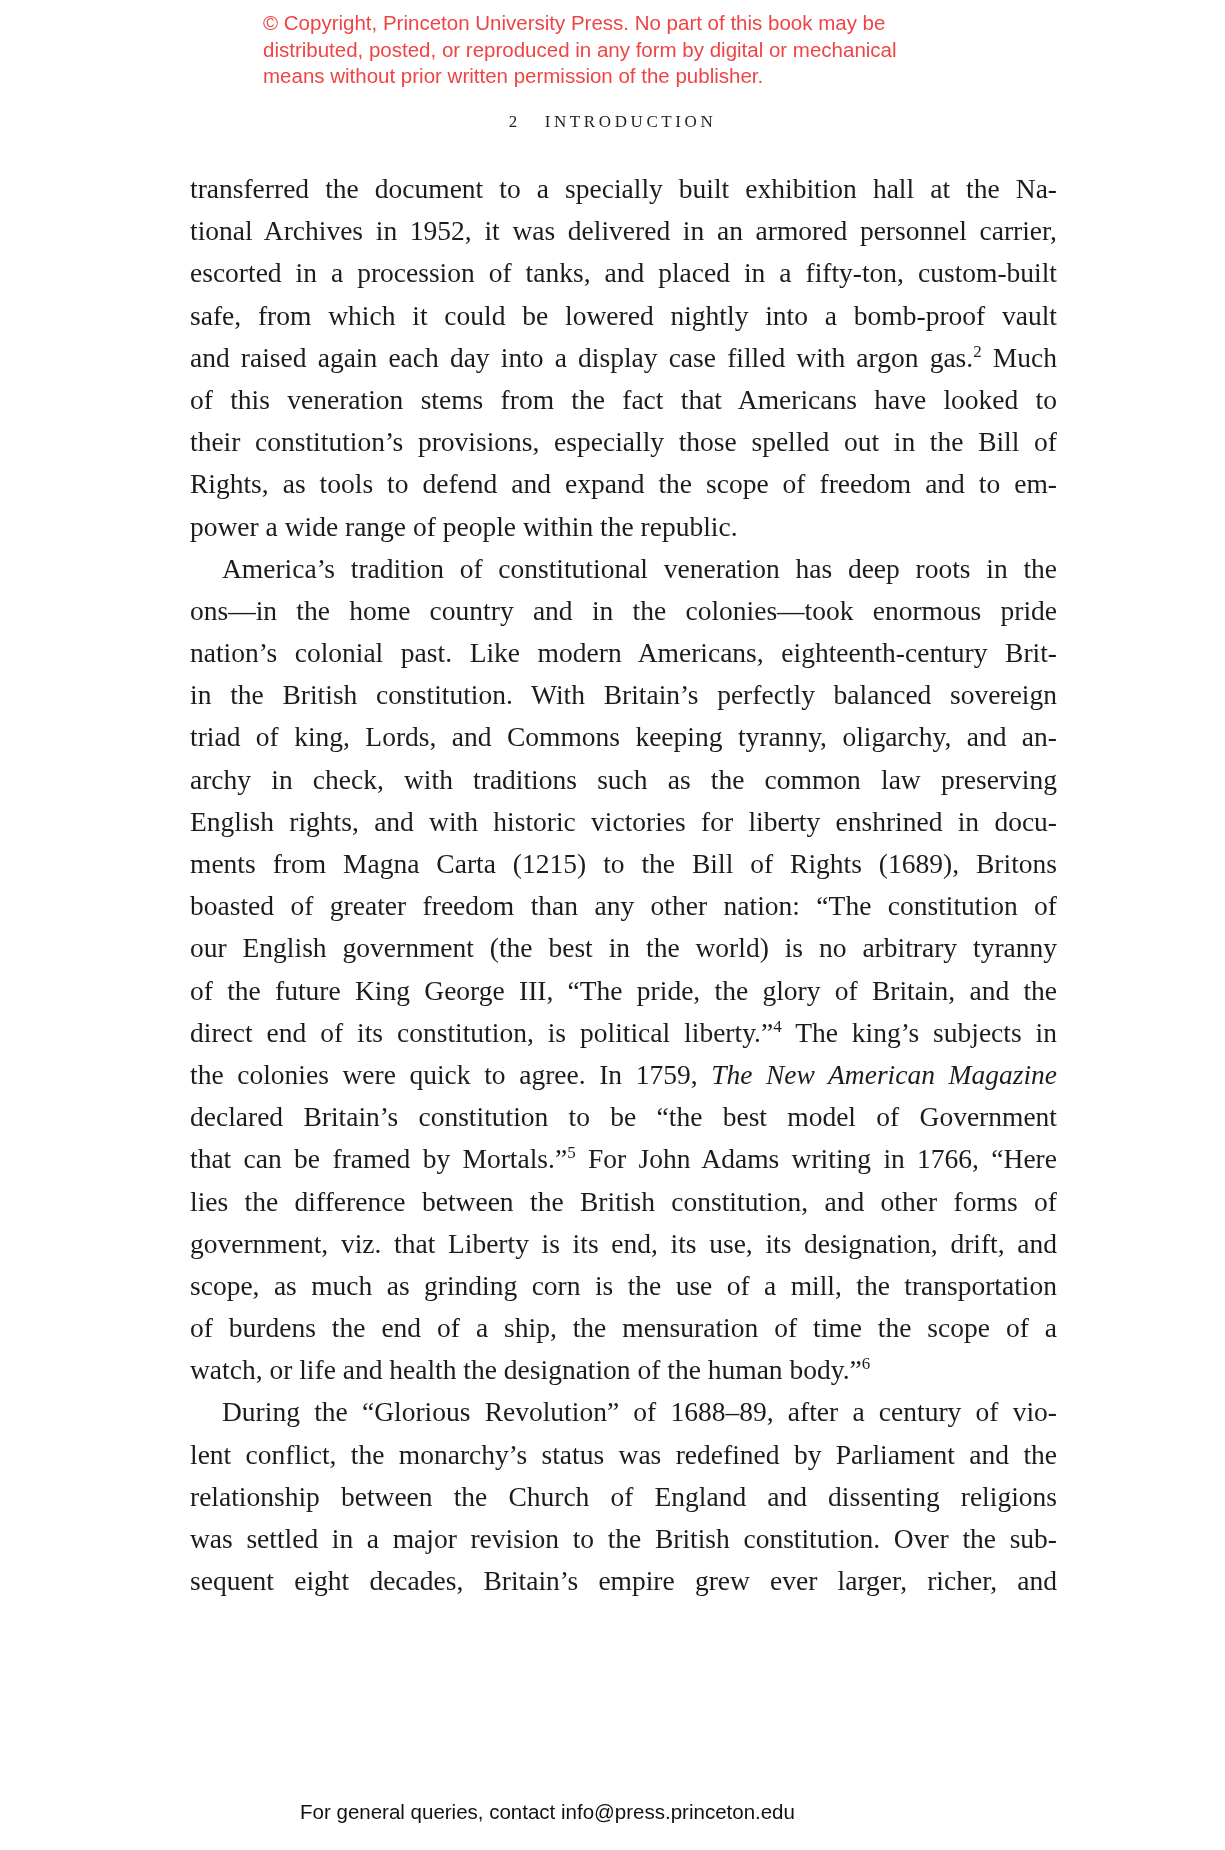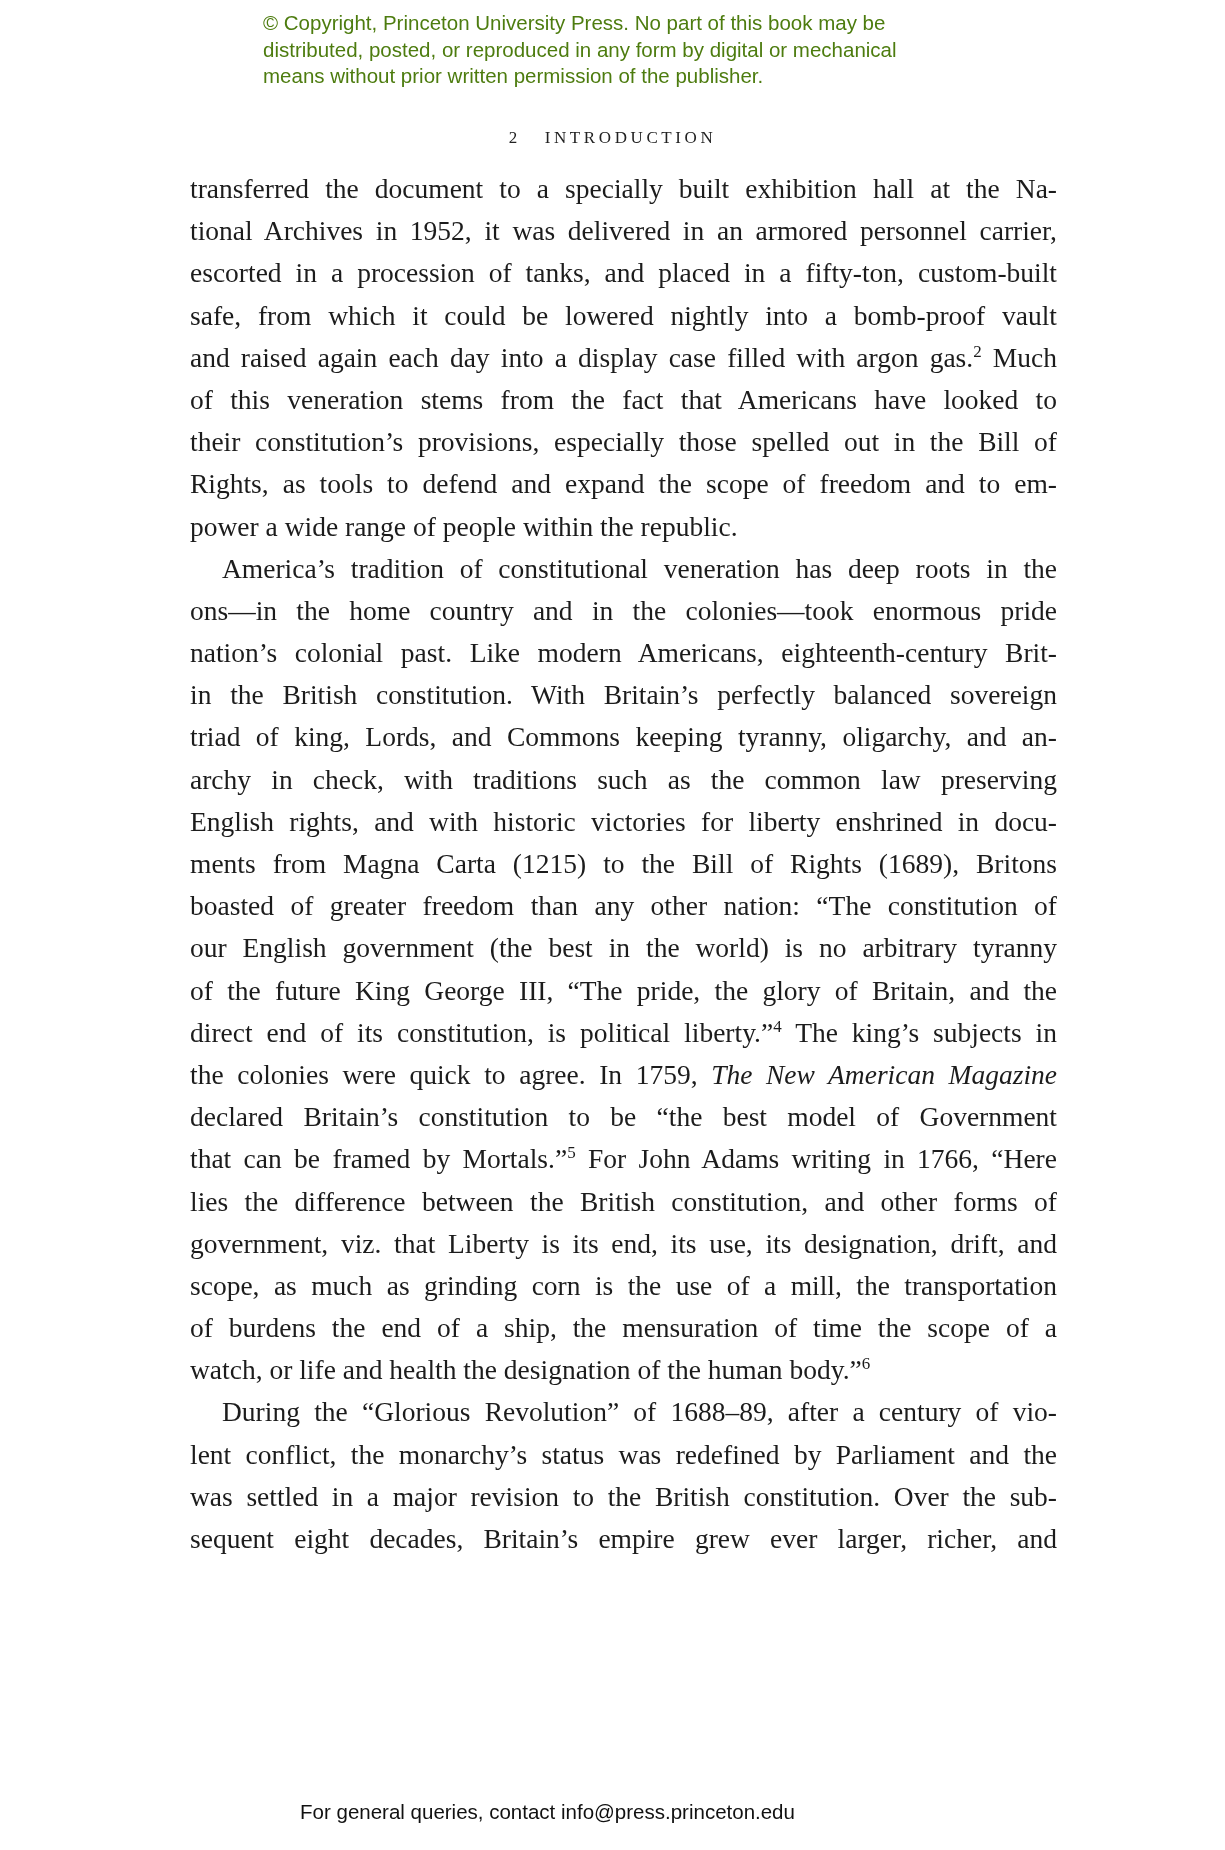--- a/index.html
+++ b/index.html
@@ -1,24 +1,24 @@
 <!DOCTYPE html>
 <html><head>
 <meta charset="utf-8">
 <style>
   html, body { margin: 0; padding: 0; background: #ffffff; }
   body { width: 1225px; height: 1850px; position: relative; overflow: hidden; }
   .copyright {
     position: absolute; left: 263px; top: 10px; width: 720px;
     font-family: "Liberation Sans", sans-serif; font-size: 20.5px; line-height: 26.5px;
-    color: #4d7c0f;
+    color: #ef4444;
   }
   .copyright div { white-space: nowrap; }
   .running-head {
-    position: absolute; top: 128px; left: 0; width: 1225px; text-align: center;
+    position: absolute; top: 112px; left: 0; width: 1225px; text-align: center;
     font-family: "Liberation Serif", serif; font-size: 17px; color: #222;
     letter-spacing: 3.6px;
   }
   .running-head .pageno { margin-right: 24px; }
   .body-text {
     position: absolute; left: 190px; top: 168px; width: 867px;
     font-family: "Liberation Serif", serif; font-size: 27.5px; color: #1c1c1c;
   }
   .line {
     height: 42.2px; line-height: 42.2px; white-space: nowrap;
@@ -71,17 +71,18 @@
     <div class="line"><span>the colonies were quick to agree. In 1759, </span><i>The New American Magazine</i></div>
     <div class="line"><span>declared Britain’s constitution to be “the best model of Government</span></div>
     <div class="line"><span>that can be framed by Mortals.”</span><sup>5</sup><span> For John Adams writing in 1766, “Here</span></div>
     <div class="line"><span>lies the difference between the British constitution, and other forms of</span></div>
     <div class="line"><span>government, viz. that Liberty is its end, its use, its designation, drift, and</span></div>
     <div class="line"><span>scope, as much as grinding corn is the use of a mill, the transportation</span></div>
     <div class="line"><span>of burdens the end of a ship, the mensuration of time the scope of a</span></div>
     <div class="line last"><span>watch, or life and health the designation of the human body.”</span><sup>6</sup></div>
     <div class="line indent"><span>During the “Glorious Revolution” of 1688–89, after a century of vio-</span></div>
     <div class="line"><span>lent conflict, the monarchy’s status was redefined by Parliament and the</span></div>
+    <div class="line"><span>relationship between the Church of England and dissenting religions</span></div>
     <div class="line"><span>was settled in a major revision to the British constitution. Over the sub-</span></div>
     <div class="line"><span>sequent eight decades, Britain’s empire grew ever larger, richer, and</span></div>
   </div>
 
 <div class="footer">For general queries, contact info@press.princeton.edu</div>
 
 </body></html>

